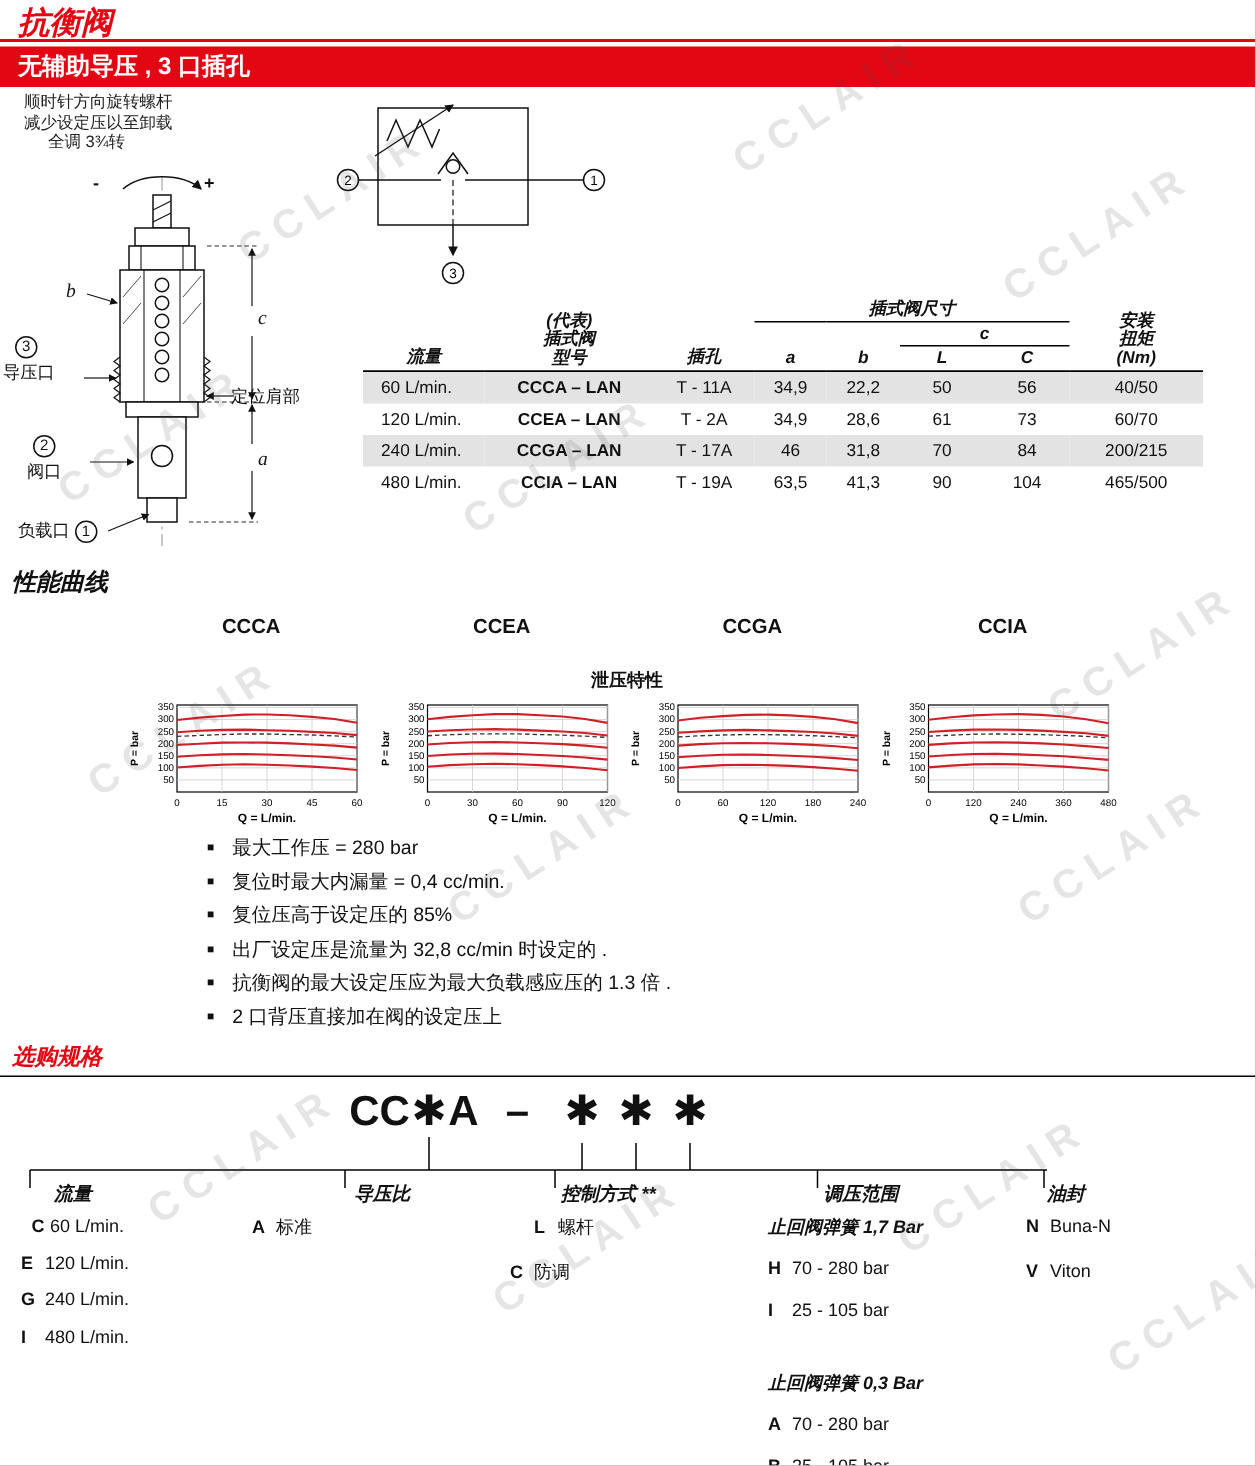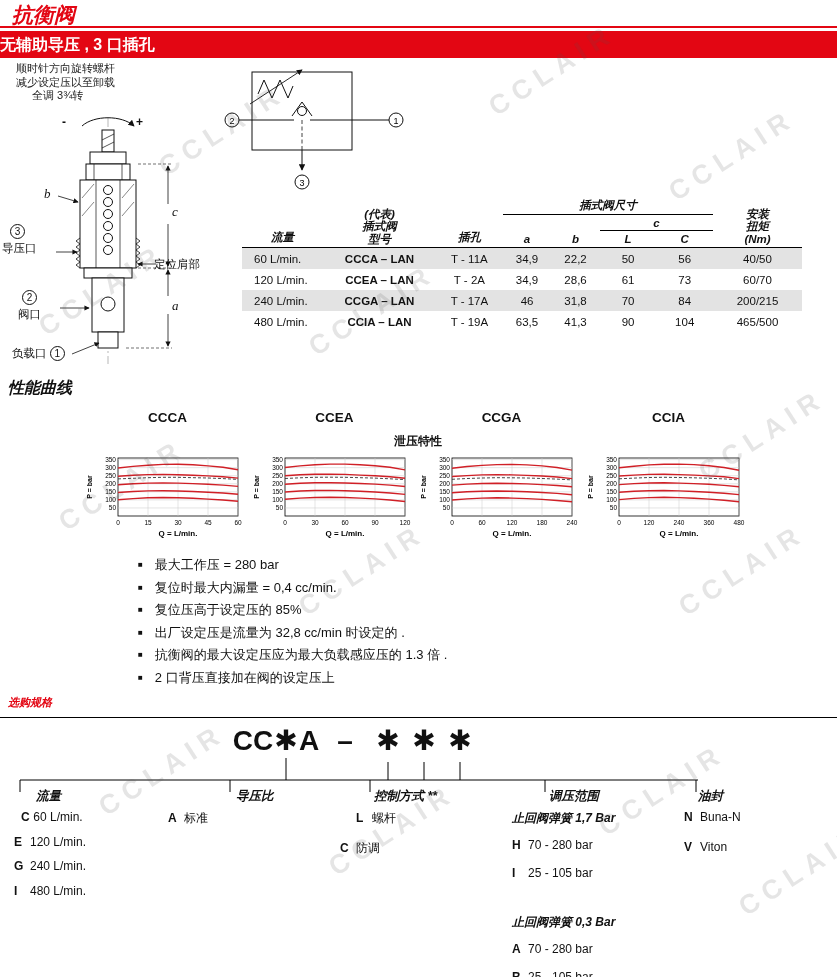--- a/index.html
+++ b/index.html
@@ -4,21 +4,21 @@
 <style>
   *{margin:0;padding:0;box-sizing:border-box}
   html,body{background:#9a9a9a}
   .page{position:relative;width:837px;height:977px;margin:0 auto;background:#fff;
         font-family:"Liberation Sans","DejaVu Sans",sans-serif;color:#111;overflow:hidden}
   .abs{position:absolute}
   .doc-title{left:12px;top:1px;font-family:"Liberation Serif","DejaVu Serif",serif;
              font-style:italic;font-weight:bold;font-size:21px;color:#e30613}
   .title-rule{left:0;top:26px;width:100%;height:2px;background:#e30613}
   .banner{left:0;top:31px;width:100%;height:27px;background:#e30613;color:#fff;
-          font-weight:bold;font-size:16px;line-height:27px;padding-left:0}
+          font-weight:bold;font-size:16px;line-height:27px;padding-left:12px}
   .valve-note{left:16px;top:62px;font-size:11px;line-height:13.5px;color:#222}
   .valve-note .ind{padding-left:16px}
   .dim-label{font-size:13px;font-style:italic;font-family:"Liberation Serif","DejaVu Serif",serif}
   .plusminus{font-size:12px;font-weight:bold}
   .port-label{font-size:11.5px}
   .circ{display:inline-block;width:15px;height:15px;border:1px solid #111;border-radius:50%;
         font-size:10px;line-height:14px;text-align:center;background:#fff}
   svg text{font-family:"Liberation Sans","DejaVu Sans",sans-serif}
 
   .spec-table{left:242px;top:196px;width:560px}
@@ -29,28 +29,28 @@
   td{text-align:center;padding:4.5px 2px}
   tr.stripe{background:#e3e3e3}
   td.flow{text-align:left;padding-left:12px;white-space:nowrap}
   td.model{font-weight:bold;white-space:nowrap}
   .blk{display:block;line-height:12.5px}
 
   .perf-heading{left:8px;top:378px;font-weight:bold;font-style:italic;font-size:16px}
   .charts{left:84px;top:410px;width:668px}
   .chart-names{display:flex}
   .chart-names div{width:167px;text-align:center;font-weight:bold;font-size:13.5px}
-  .chart-sub{text-align:center;font-weight:bold;font-size:12px;margin-top:8px}
+  .chart-sub{text-align:center;font-weight:bold;font-size:12px;margin-top:20px}
   .chart-row{display:flex;margin-top:4px}
 
   .notes{left:138px;top:556px;font-size:13px}
   .notes>div{height:22.5px;white-space:nowrap}
   .notes .sq{font-size:8px;vertical-align:2px;margin-right:12px}
 
-  .order-heading{left:8px;top:695px;color:#e30613;font-weight:bold;font-style:italic;font-size:11px}
+  .order-heading{left:8px;top:695px;color:#e30613;font-weight:bold;font-style:italic;font-size:15px}
   .order-rule{left:0;top:717px;width:100%;height:1px;background:#000}
   .model-code{left:232px;top:724px;font-size:28px;font-weight:bold;white-space:nowrap}
   .model-code span{display:inline-block;text-align:center}
   .mc-prefix{width:42px}.mc-star1{width:24px}.mc-ratio{width:22px}.mc-dash{width:50px}
   .mc-stars span{width:36px}
   .col-head{position:absolute;font-weight:bold;font-style:italic;font-size:12.5px;white-space:nowrap}
   .opt-col{position:absolute;font-size:12px;white-space:nowrap}
   .opt-row .opt-letter{display:inline-block;min-width:16px;font-weight:bold}
   .opt-note{font-weight:bold;font-style:italic}
 

